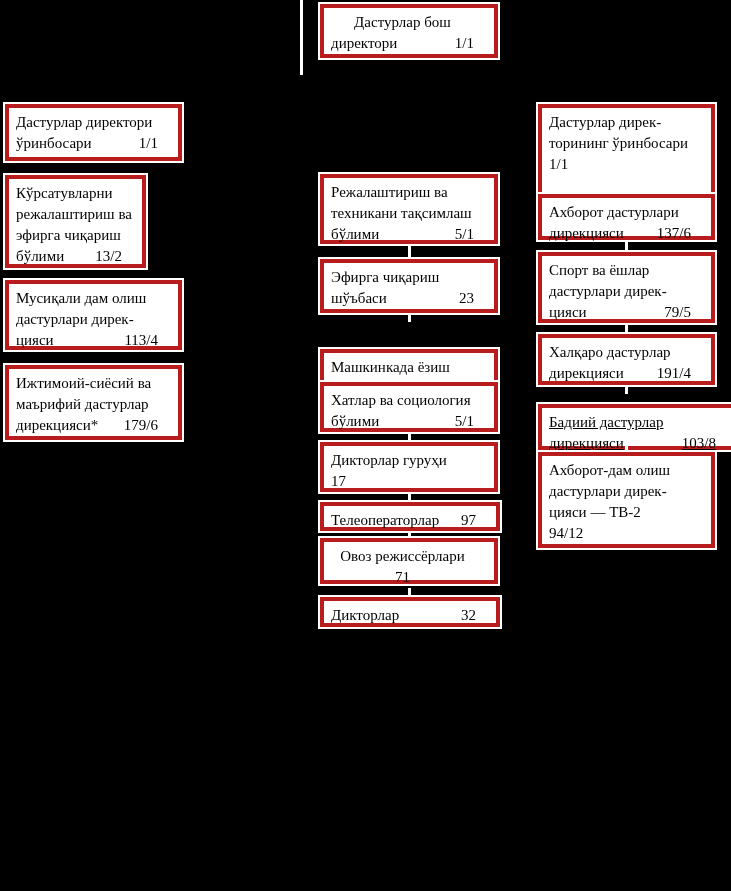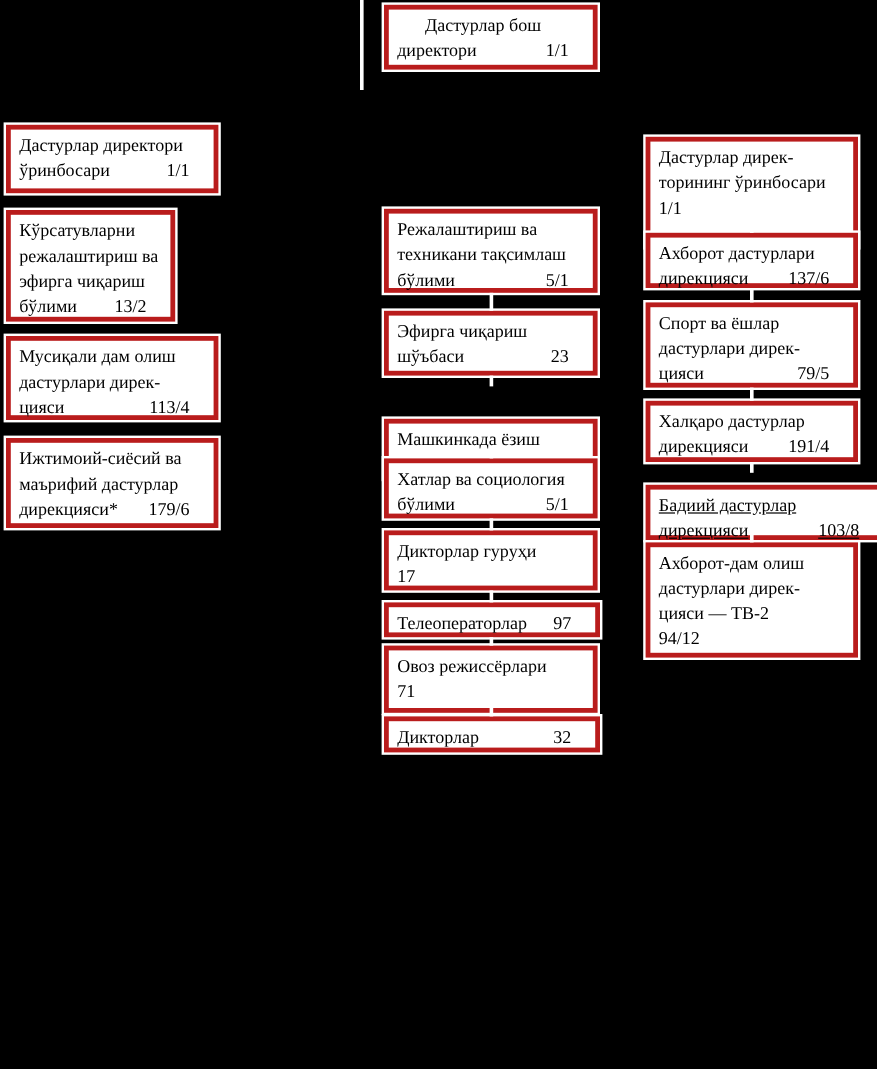--- a/index.html
+++ b/index.html
@@ -117,33 +117,33 @@
     <div class="line">17</div>
   </div>
 
   <div class="box" style="left:320px; top:502px; width:180px; height:29px;">
     <div class="line split">
       <span>Телеоператорлар</span>
       <span>97</span>
     </div>
   </div>
 
-  <div class="box" style="left:320px; top:538px; width:178px; height:56px;">
+  <div class="box" style="left:320px; top:538px; width:178px; height:46px;text-align:center;">
     <div class="line">Овоз режиссёрлари</div>
     <div class="line">71</div>
   </div>
 
   <div class="box" style="left:320px; top:597px; width:180px; height:30px;">
     <div class="line split">
       <span>Дикторлар</span>
       <span>32</span>
     </div>
   </div>
 
-  <div class="box" style="left:538px; top:104px; width:177px; height:92px;margin-top:10px;">
+  <div class="box" style="left:538px; top:104px; width:177px; height:92px;">
     <div class="line">Дастурлар дирек-</div>
     <div class="line">торининг ўринбосари</div>
     <div class="line">1/1</div>
   </div>
 
   <div class="box" style="left:538px; top:194px; width:177px; height:46px;">
     <div class="line">Ахборот дастурлари</div>
     <div class="line split">
       <span>дирекцияси</span>
       <span>137/6</span>

